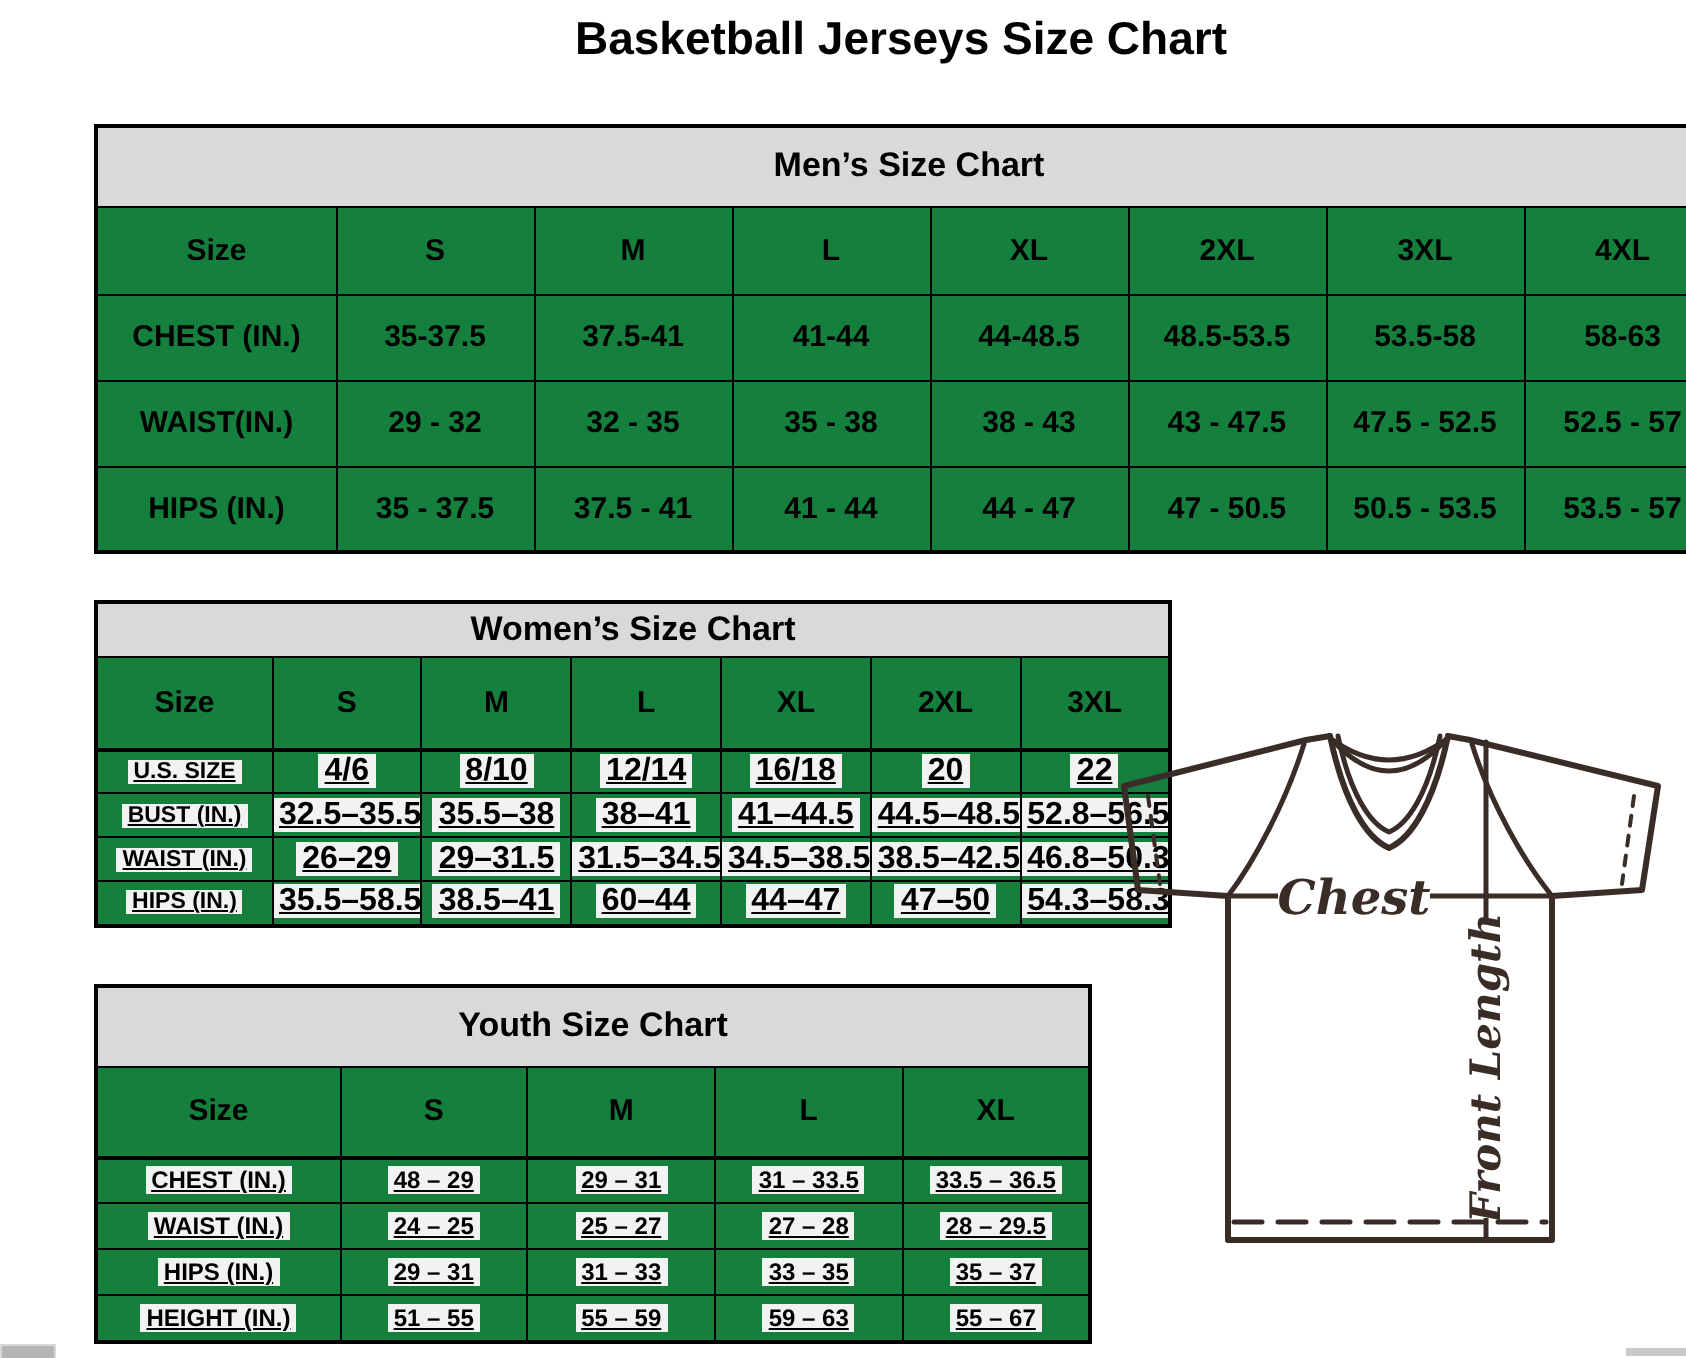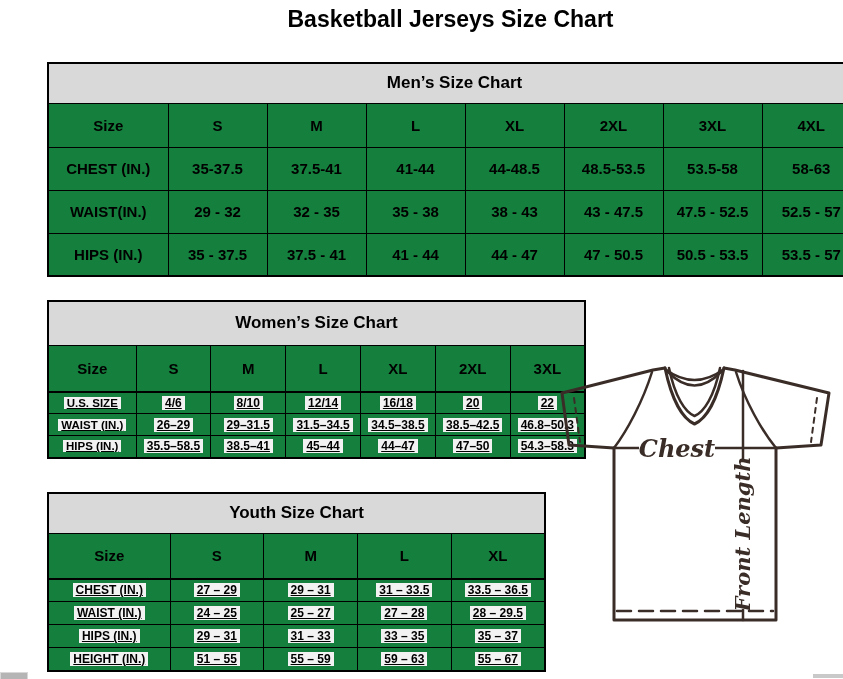--- a/index.html
+++ b/index.html
@@ -23,25 +23,25 @@
   }
   .title-cell{background:#d9d9d9;font-size:17px;border-bottom:1px solid #000;}
   
   #mens-table{left:14px;top:62px;width:815px;}
   #mens-table .title-row{height:40px;}
   #mens-table .header-row th{height:43px;font-size:15px;}
   #mens-table tbody tr{height:43px;}
   #mens-table tbody th, #mens-table tbody td{font-size:15px;}
   
   #womens-table{left:14px;top:300px;width:539px;}
-  #womens-table .title-row{height:44px;}
+  #womens-table .title-row{height:27px;}
   #womens-table .header-row th{height:45px;font-size:15px;border-bottom:2px solid #000;}
   #womens-table tbody tr{height:22px;}
   #womens-table tbody th{font-size:11.5px;}
-  #womens-table tbody td{font-size:12px;}
+  #womens-table tbody td{font-size:16px;}
   
   #youth-table{left:14px;top:492px;width:499px;}
   #youth-table .title-row{height:40px;}
   #youth-table .header-row th{height:44px;font-size:15px;border-bottom:2px solid #000;}
   #youth-table tbody tr{height:23px;}
   #youth-table tbody th, #youth-table tbody td{font-size:12px;}
   
   .hl{background:#f2f2f2;padding:0 3px;text-decoration:underline;}
   
   #jersey-wrap{position:absolute;left:553px;top:359px;width:288px;height:285px;}
@@ -148,33 +148,42 @@
       <tr>
         <th><span class="hl">U.S. SIZE</span></th>
         <td><span class="hl">4/6</span></td>
         <td><span class="hl">8/10</span></td>
         <td><span class="hl">12/14</span></td>
         <td><span class="hl">16/18</span></td>
         <td><span class="hl">20</span></td>
         <td><span class="hl">22</span></td>
       </tr>
       <tr>
+        <th><span class="hl">BUST (IN.)</span></th>
+        <td><span class="hl">32.5–35.5</span></td>
+        <td><span class="hl">35.5–38</span></td>
+        <td><span class="hl">38–41</span></td>
+        <td><span class="hl">41–44.5</span></td>
+        <td><span class="hl">44.5–48.5</span></td>
+        <td><span class="hl">52.8–56.5</span></td>
+      </tr>
+      <tr>
         <th><span class="hl">WAIST (IN.)</span></th>
         <td><span class="hl">26–29</span></td>
         <td><span class="hl">29–31.5</span></td>
         <td><span class="hl">31.5–34.5</span></td>
         <td><span class="hl">34.5–38.5</span></td>
         <td><span class="hl">38.5–42.5</span></td>
         <td><span class="hl">46.8–50.3</span></td>
       </tr>
       <tr>
         <th><span class="hl">HIPS (IN.)</span></th>
         <td><span class="hl">35.5–58.5</span></td>
         <td><span class="hl">38.5–41</span></td>
-        <td><span class="hl">45–44</span></td>
+        <td><span class="hl">60–44</span></td>
         <td><span class="hl">44–47</span></td>
         <td><span class="hl">47–50</span></td>
         <td><span class="hl">54.3–58.3</span></td>
       </tr>
     </tbody>
   </table>
 
 <table id="youth-table">
     <colgroup>
       <col style="width: 122px;">
@@ -191,21 +200,21 @@
         <th>Size</th>
         <th>S</th>
         <th>M</th>
         <th>L</th>
         <th>XL</th>
       </tr>
     </thead>
     <tbody>
       <tr>
         <th><span class="hl">CHEST (IN.)</span></th>
-        <td><span class="hl">27 – 29</span></td>
+        <td><span class="hl">48 – 29</span></td>
         <td><span class="hl">29 – 31</span></td>
         <td><span class="hl">31 – 33.5</span></td>
         <td><span class="hl">33.5 – 36.5</span></td>
       </tr>
       <tr>
         <th><span class="hl">WAIST (IN.)</span></th>
         <td><span class="hl">24 – 25</span></td>
         <td><span class="hl">25 – 27</span></td>
         <td><span class="hl">27 – 28</span></td>
         <td><span class="hl">28 – 29.5</span></td>

